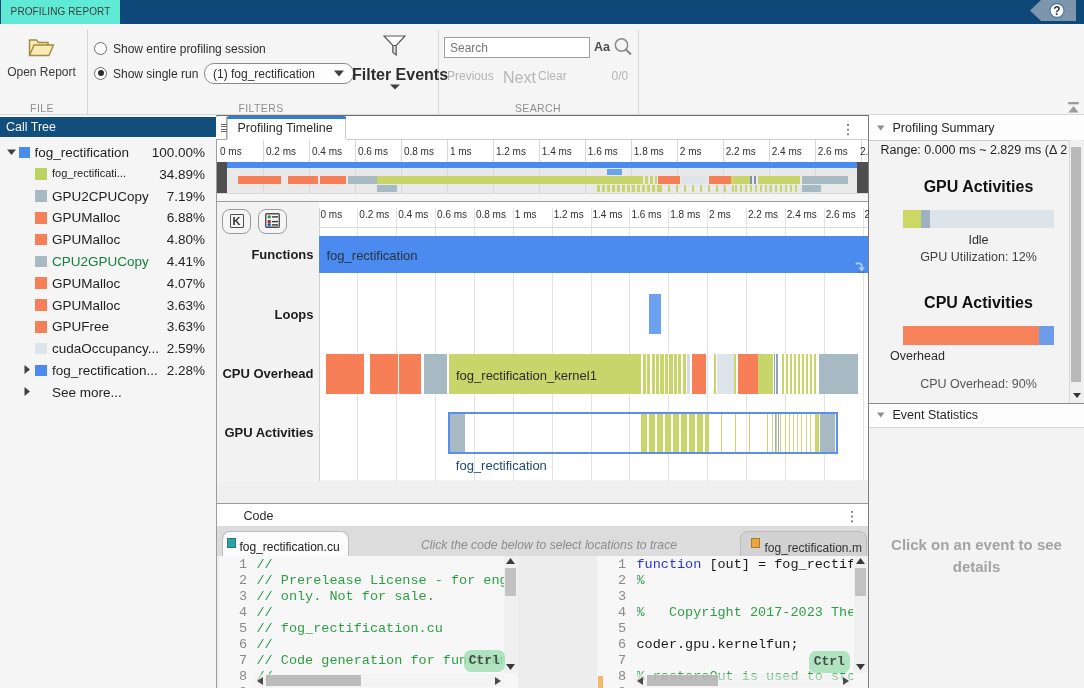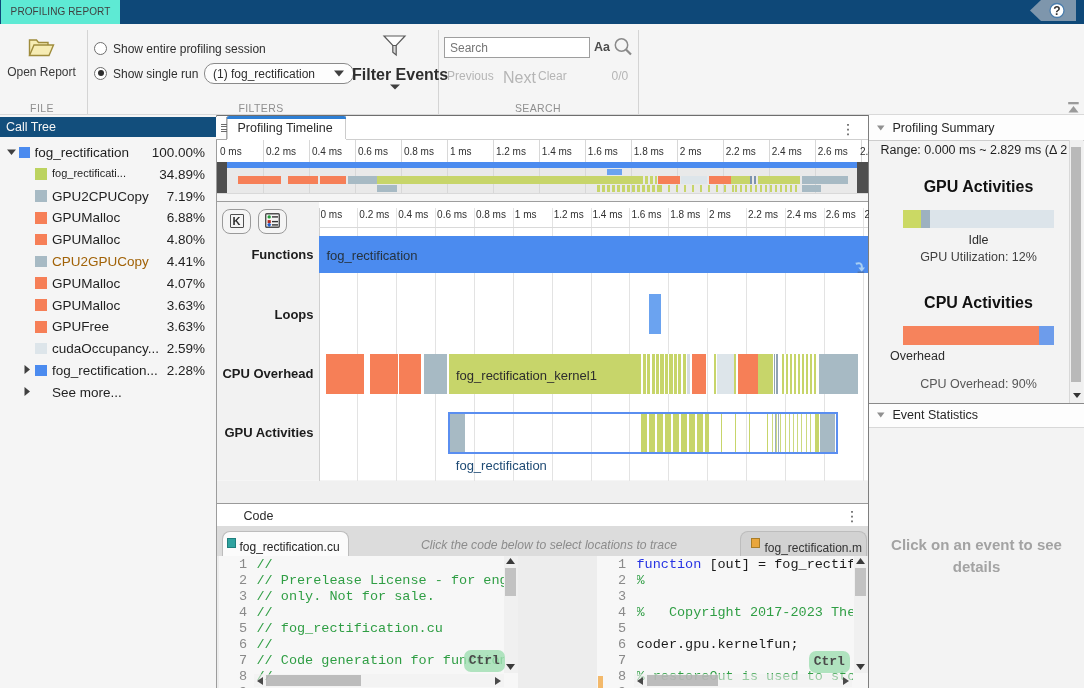--- a/index.html
+++ b/index.html
@@ -78,21 +78,21 @@
 <div style="left:35px;top:190.2px;width:11.5px;height:11.5px;background:#a7bac4;"></div>
 <div class="t" style="left:52px;top:188.5px;width:152px;height:15px;font-size:13.5px;color:#1f1f1f;overflow:hidden;">GPU2CPUCopy</div>
 <div class="t" style="left:115px;top:188.5px;width:90px;height:15px;font-size:13.5px;color:#1f1f1f;text-align:right;">7.19%</div>
 <div style="left:35px;top:212.0px;width:11.5px;height:11.5px;background:#f67f57;"></div>
 <div class="t" style="left:52px;top:210.3px;width:152px;height:15px;font-size:13.5px;color:#1f1f1f;overflow:hidden;">GPUMalloc</div>
 <div class="t" style="left:115px;top:210.3px;width:90px;height:15px;font-size:13.5px;color:#1f1f1f;text-align:right;">6.88%</div>
 <div style="left:35px;top:233.79999999999998px;width:11.5px;height:11.5px;background:#f67f57;"></div>
 <div class="t" style="left:52px;top:232.1px;width:152px;height:15px;font-size:13.5px;color:#1f1f1f;overflow:hidden;">GPUMalloc</div>
 <div class="t" style="left:115px;top:232.1px;width:90px;height:15px;font-size:13.5px;color:#1f1f1f;text-align:right;">4.80%</div>
 <div style="left:35px;top:255.59999999999997px;width:11.5px;height:11.5px;background:#a7bac4;"></div>
-<div class="t" style="left:52px;top:253.89999999999998px;width:152px;height:15px;font-size:13.5px;color:#a16207;overflow:hidden;">CPU2GPUCopy</div>
+<div class="t" style="left:52px;top:253.89999999999998px;width:152px;height:15px;font-size:13.5px;color:#15803d;overflow:hidden;">CPU2GPUCopy</div>
 <div class="t" style="left:115px;top:253.89999999999998px;width:90px;height:15px;font-size:13.5px;color:#1f1f1f;text-align:right;">4.41%</div>
 <div style="left:35px;top:277.4px;width:11.5px;height:11.5px;background:#f67f57;"></div>
 <div class="t" style="left:52px;top:275.7px;width:152px;height:15px;font-size:13.5px;color:#1f1f1f;overflow:hidden;">GPUMalloc</div>
 <div class="t" style="left:115px;top:275.7px;width:90px;height:15px;font-size:13.5px;color:#1f1f1f;text-align:right;">4.07%</div>
 <div style="left:35px;top:299.2px;width:11.5px;height:11.5px;background:#f67f57;"></div>
 <div class="t" style="left:52px;top:297.5px;width:152px;height:15px;font-size:13.5px;color:#1f1f1f;overflow:hidden;">GPUMalloc</div>
 <div class="t" style="left:115px;top:297.5px;width:90px;height:15px;font-size:13.5px;color:#1f1f1f;text-align:right;">3.63%</div>
 <div style="left:35px;top:320.99999999999994px;width:11.5px;height:11.5px;background:#f67f57;"></div>
 <div class="t" style="left:52px;top:319.29999999999995px;width:152px;height:15px;font-size:13.5px;color:#1f1f1f;overflow:hidden;">GPUFree</div>
 <div class="t" style="left:115px;top:319.29999999999995px;width:90px;height:15px;font-size:13.5px;color:#1f1f1f;text-align:right;">3.63%</div>

